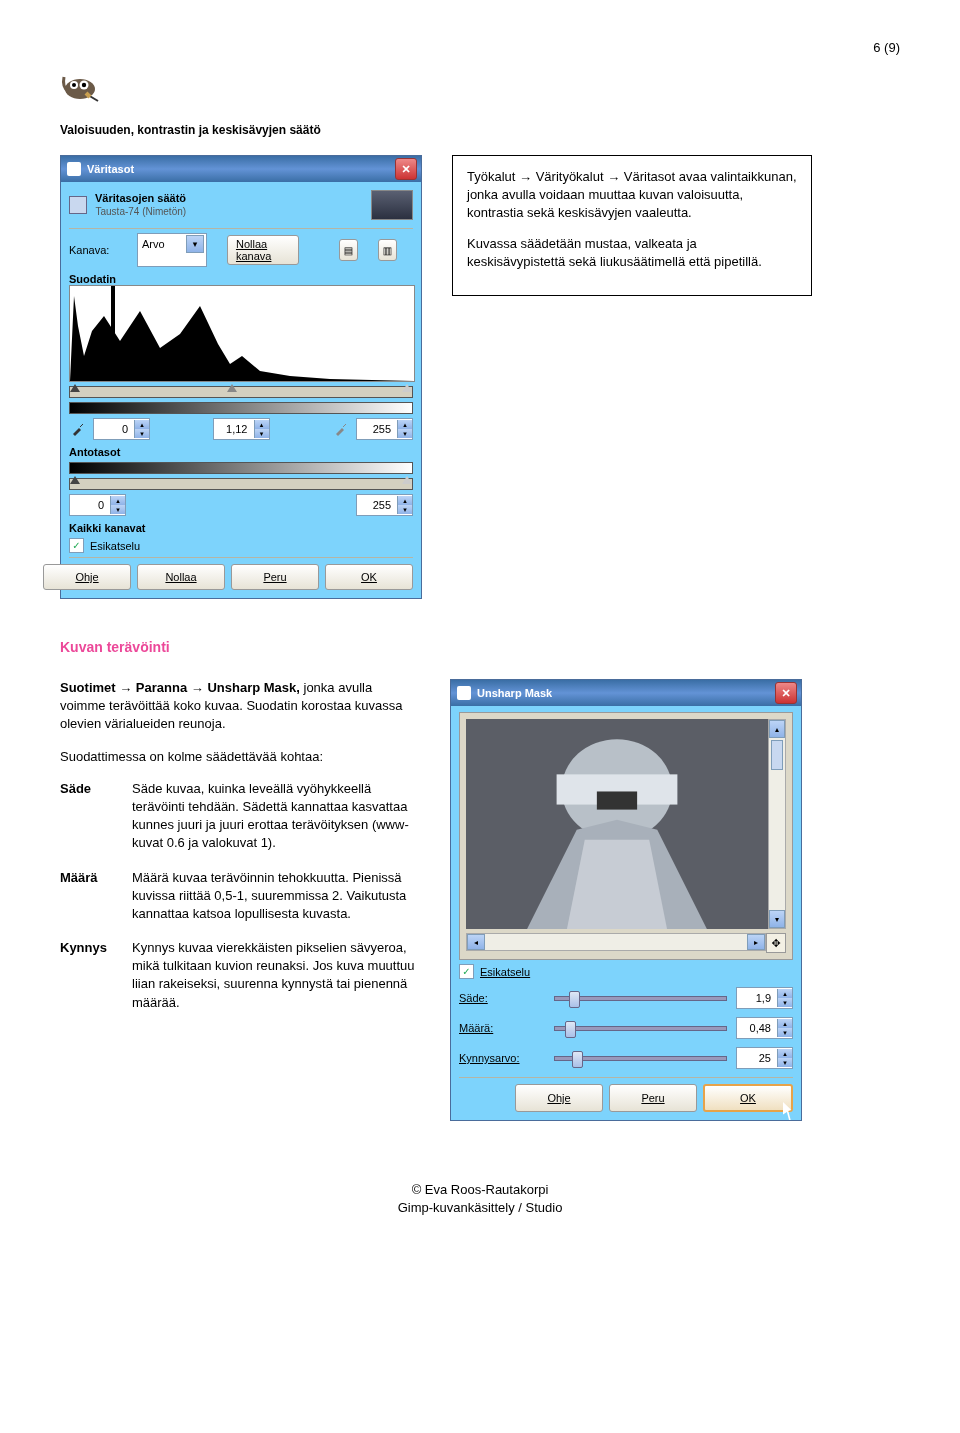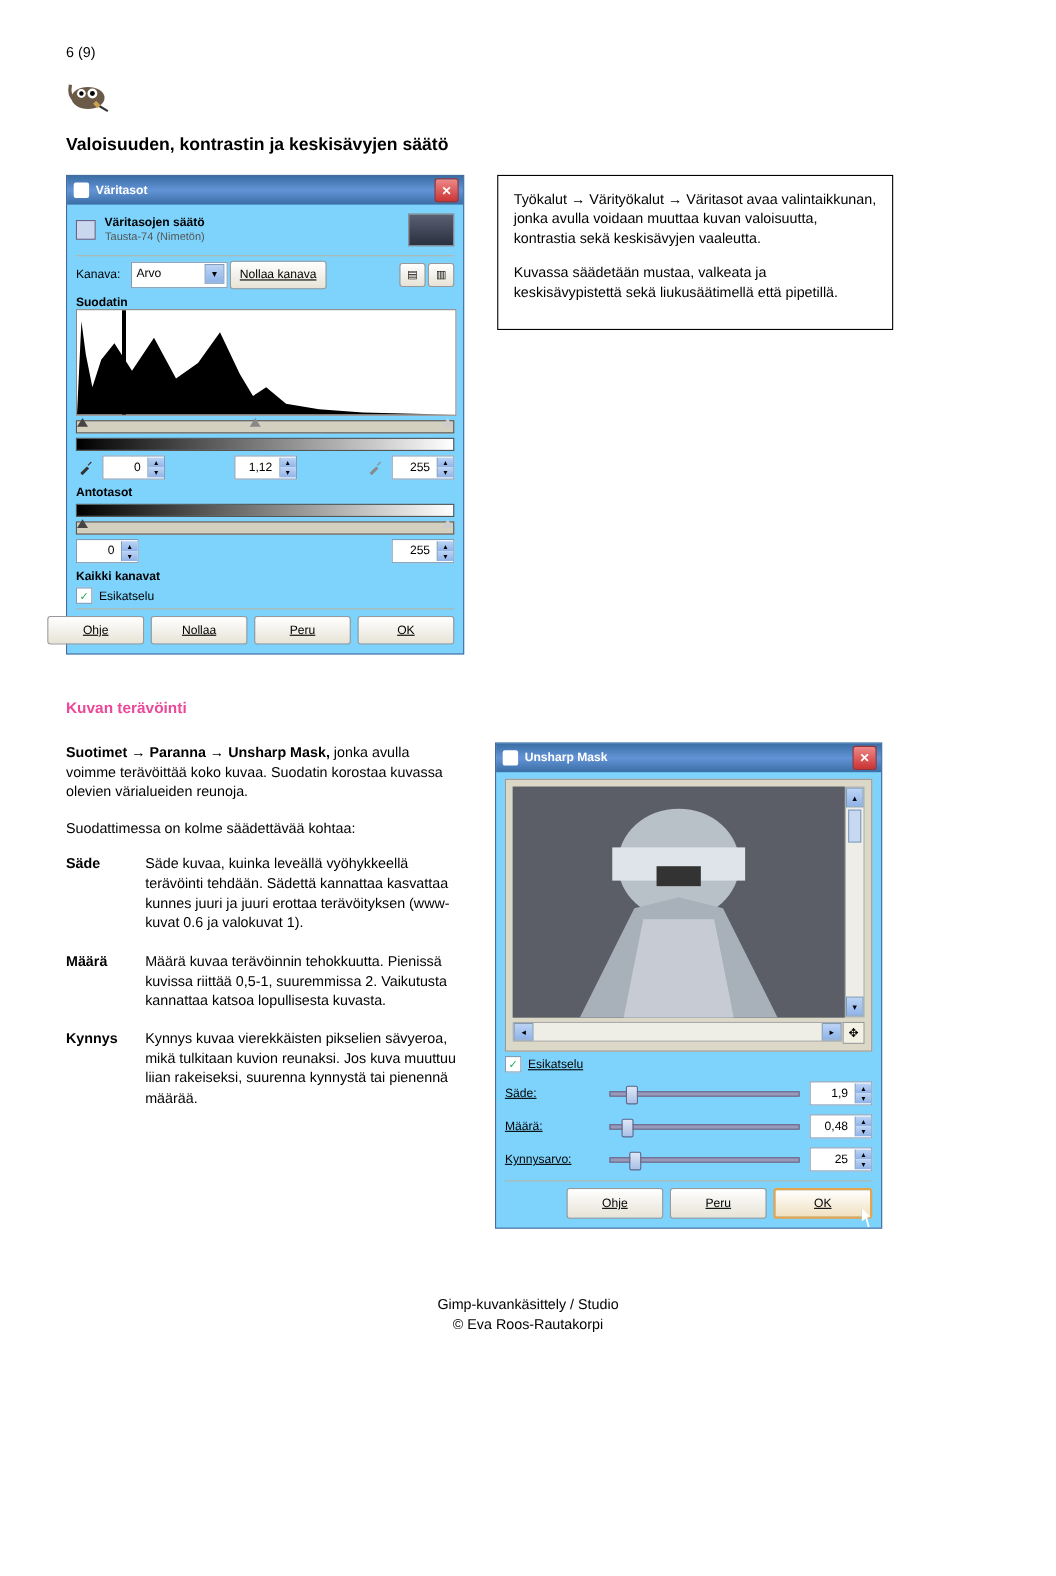--- a/index.html
+++ b/index.html
@@ -5,31 +5,32 @@
   body {
     font-family: Verdana, Arial, sans-serif;
     font-size: 13px;
     color: #000;
     background: #fff;
     margin: 0;
     padding: 40px 60px;
     width: 840px;
   }
   .page-number {
+    text-align: right;
     font-size: 13px;
     margin-bottom: 8px;
   }
   .gimp-icon {
     width: 40px;
     height: 40px;
     margin-bottom: 20px;
   }
   .gimp-icon svg { width: 100%; height: 100%; }
   h2.section {
-    font-size: 16px;
+    font-size: 12px;
     font-weight: bold;
     margin: 8px 0 18px 0;
   }
   .row {
     display: flex;
     gap: 30px;
     align-items: flex-start;
   }
   
   .win {
@@ -68,30 +69,30 @@
   }
   .subhead .thumb {
     width: 40px; height: 28px; background: linear-gradient(#5a6072,#2b3040);
     border: 1px solid #888;
   }
   .subhead .subtext { line-height: 1.2; }
   .subhead .subtext .st1 { font-weight: bold; }
   .subhead .subtext .st2 { color: #555; font-size: 10px; text-align: right; }
   .hr { height:1px; background:#b5b5a5; margin:4px 0; }
   .field-row {
-    display: flex; align-items: center; gap: 2px; margin: 4px 0 6px 0;
+    display: flex; align-items: center; gap: 20px; margin: 4px 16px 6px 0;
   }
   .lbl { min-width: 48px; }
   .lbl2 { font-weight: bold; margin-top:4px; }
   .combo {
     border: 1px solid #7f9db9;
     background: #fff;
     height: 20px;
     display: flex; align-items: center; justify-content: space-between;
-    padding: 0 2px 2px 4px;
+    padding: 0 2px 12px 4px;
   }
   .combo .caret {
     width: 16px; height: 16px; background: linear-gradient(#bcd4f6,#8fb3e8);
     border: 1px solid #7f9db9;
     display:flex; align-items:center; justify-content:center;
     font-size:9px;
   }
   .btn {
     border: 1px solid #999; background: linear-gradient(#fff,#e7e3d6);
     padding: 2px 8px; border-radius: 3px;
@@ -488,15 +489,15 @@
           <div class="btn main okbtn cursor">
               <span class="ul">OK</span>
             </div>
         </div>
       </div>
     </div>
   </div>
 </div>
 
 <div class="footer">
+  <div>© Eva Roos-Rautakorpi</div>
   <div>Gimp-kuvankäsittely / Studio</div>
-  <div>© Eva Roos-Rautakorpi</div>
 </div>
 
 </body></html>

